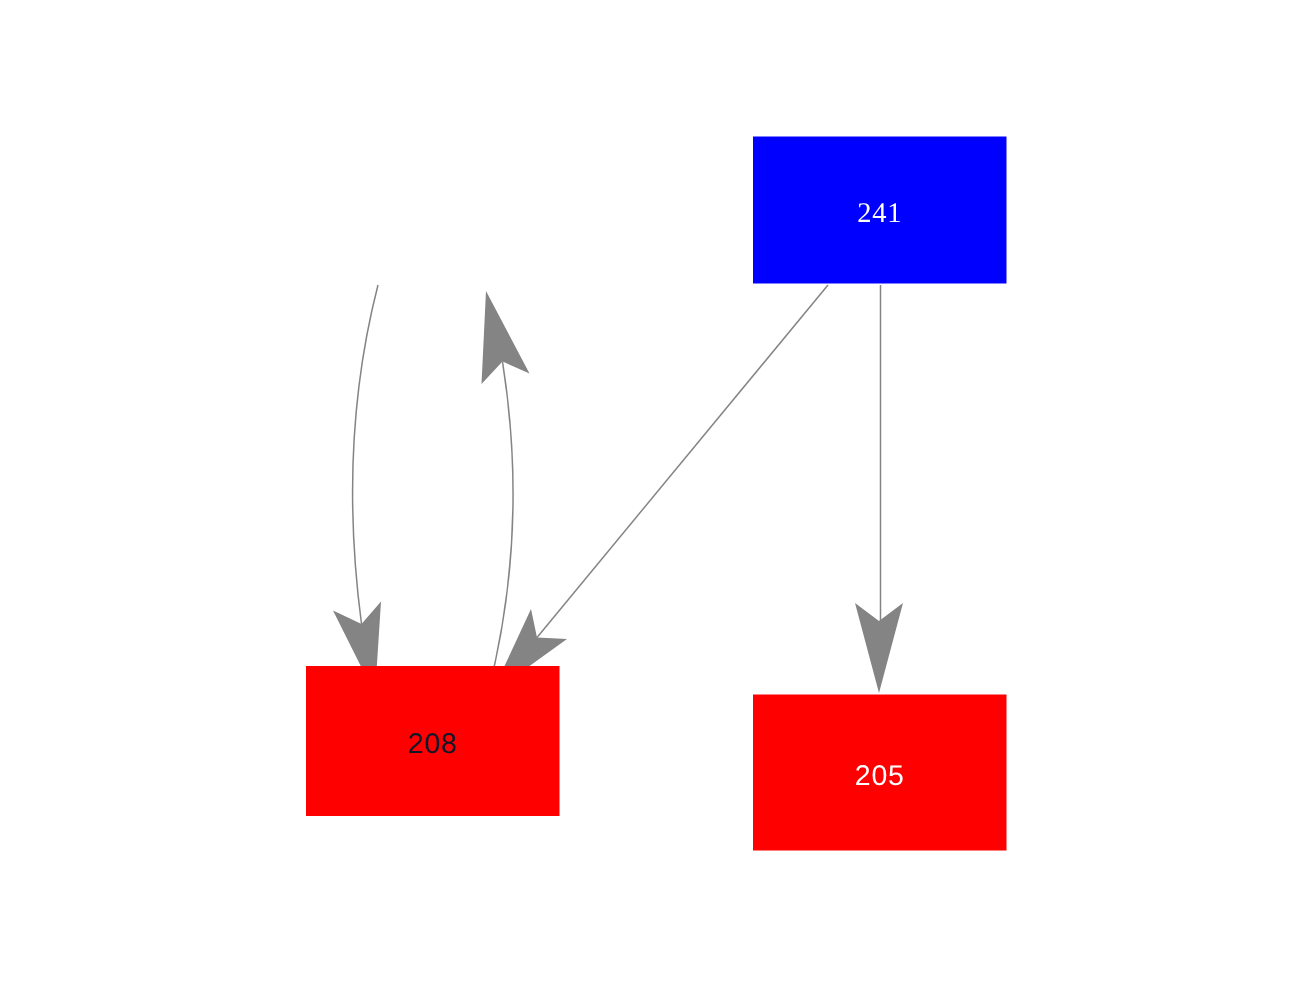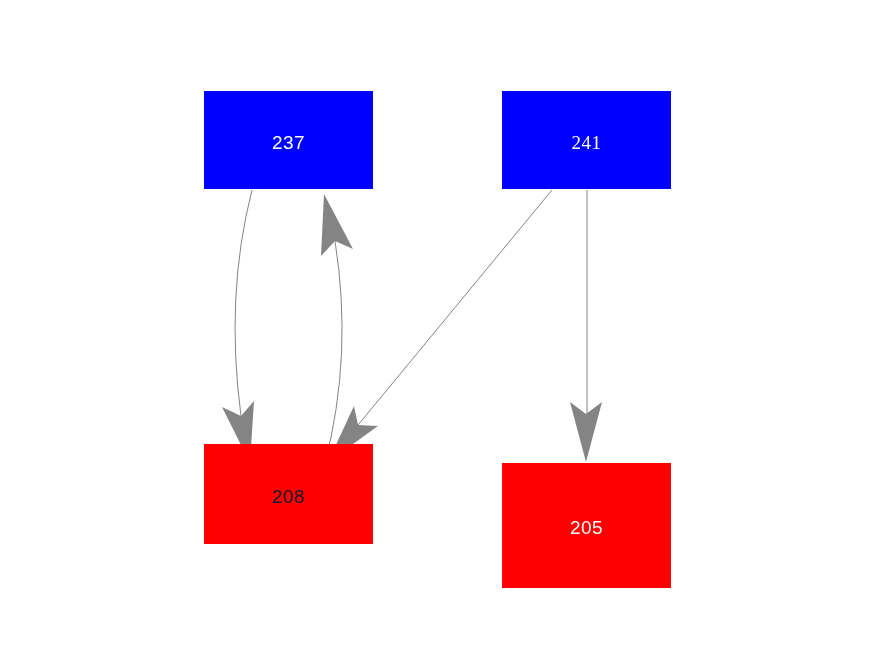--- a/index.html
+++ b/index.html
@@ -44,29 +44,26 @@
       <path d="M252,190 Q225,295 241,416" fill="none" stroke="#848484" stroke-width="1"></path>
       <polygon points="250,463 222,407 241,416 254,401" fill="#848484"></polygon>
       <path d="M325,463 Q353,355 335,241" fill="none" stroke="#848484" stroke-width="1"></path>
       <polygon points="324,194 321,256 335,241 353,249" fill="#848484"></polygon>
       <path d="M552,190 L358,425" fill="none" stroke="#848484" stroke-width="1"></path>
       <polygon points="328,462 354,406 358,425 378,426" fill="#848484"></polygon>
       <path d="M587,190 L587,415" fill="none" stroke="#848484" stroke-width="1"></path>
       <polygon points="586,462 570,402 586,414 602,402" fill="#848484"></polygon>
     </svg>
 
-  <div class="node" style="left: 204px; top: 91px; width: 169px; height: 98px; background: rgb(0, 0, 255); color: rgb(255, 255, 255);">
-    <span class="node-label">237</span>
-  </div>
 
   <div class="node" style="left: 502px; top: 91px; width: 169px; height: 98px; background: rgb(0, 0, 255); color: rgb(255, 255, 255); font-family: Liberation Serif, serif;">
     <span class="node-label">241</span>
   </div>
 
   <div class="node" style="left: 204px; top: 444px; width: 169px; height: 100px; background: rgb(255, 0, 0); color: #0f172a;">
     <span class="node-label">208</span>
   </div>
 
-  <div class="node" style="left: 502px; top: 463px; width: 169px; height: 125px; background: rgb(255, 0, 0); color: rgb(255, 255, 255);">
+  <div class="node" style="left: 502px; top: 463px; width: 169px; height: 104px; background: rgb(255, 0, 0); color: rgb(255, 255, 255);">
     <span class="node-label">205</span>
   </div>
 
 </div>
 
 </body></html>

